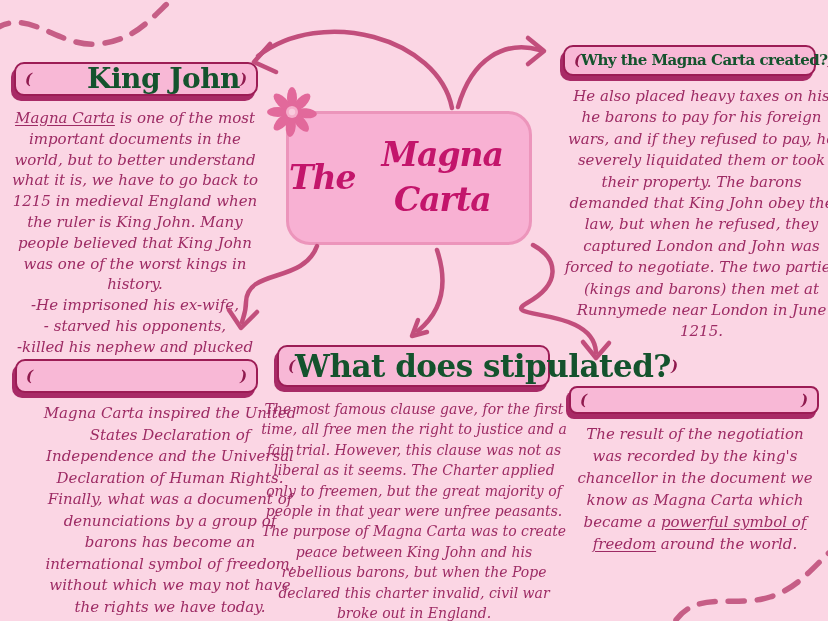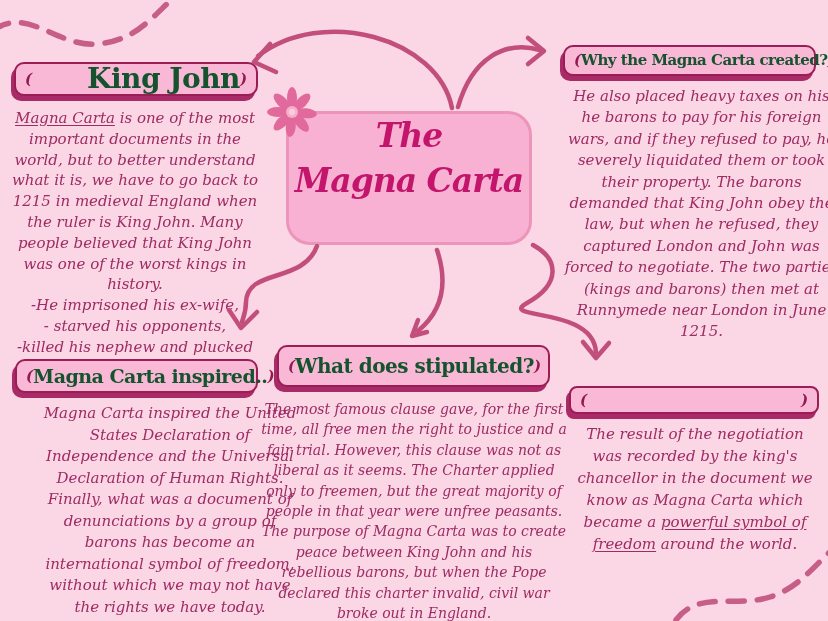--- a/index.html
+++ b/index.html
@@ -48,21 +48,21 @@
   }
   .u{text-decoration:underline;text-underline-offset:2px;}
   
   #center-node{
     position:absolute;
     left:286px;top:111px;width:246px;height:134px;
     box-sizing:border-box;
     background:#F8B1D3;
     border:3px solid #EC95BB;
     border-radius:24px;
-    display:flex;flex-direction:column;align-items:center;justify-content:flex-start;
+    display:flex;flex-direction:row;align-items:center;justify-content:space-between;
     z-index:1;
   }
   #center-node .big{
     font-style:italic;font-weight:bold;
     color:#C3156B;
     font-size:33px;line-height:1.35;
     letter-spacing:-1px;
     text-align:center;
   }
   
@@ -72,21 +72,21 @@
 
   #why-pill{left:563px;top:45px;width:253px;height:31px;}
   #why-pill .ttl{font-size:15px;}
   #why-body{left:551px;top:86px;width:277px;font-size:15px;line-height:21.4px;margin-left:12px;}
 
   #insp-pill{left:15px;top:359px;width:243px;height:34px;}
   #insp-pill .ttl{font-size:19px;}
   #insp-body{left:7px;top:403px;width:258px;font-size:15px;line-height:21.5px;margin-left:34px;}
 
   #stip-pill{left:277px;top:345px;width:273px;height:42px;}
-  #stip-pill .ttl{font-size:20px;}
+  #stip-pill .ttl{font-size:31px;}
   #stip-body{left:261px;top:399px;width:306px;font-size:14px;line-height:20.4px;}
 
   #sign-pill{left:569px;top:386px;width:250px;height:28px;border-radius:8px;}
   #sign-pill .ttl{font-size:14px;}
   #sign-body{left:571px;top:423px;width:248px;font-size:15px;line-height:22px;}
 
   
   #overlay{
     position:absolute;left:0;top:0;width:828px;height:621px;
     z-index:5;pointer-events:none;
@@ -119,21 +119,20 @@
   </section>
 
   <div id="center-node">
     <div class="big">The</div>
     <div class="big">Magna Carta</div>
   </div>
 
   <section>
     <div class="pill" id="insp-pill">
       <span class="deco">(</span>
-      <span class="ttl">Magna Carta inspired..</span>
       <span class="deco">)</span>
     </div>
     <p class="body" id="insp-body">Magna Carta inspired the United States Declaration of Independence and the Universal Declaration of Human Rights. Finally, what was a document of denunciations by a group of barons has become an international symbol of freedom, without which we may not have the rights we have today.</p>
   </section>
 
   <section>
     <div class="pill" id="stip-pill">
       <span class="deco">(</span>
       <span class="ttl">What does stipulated?</span>
       <span class="deco">)</span>

